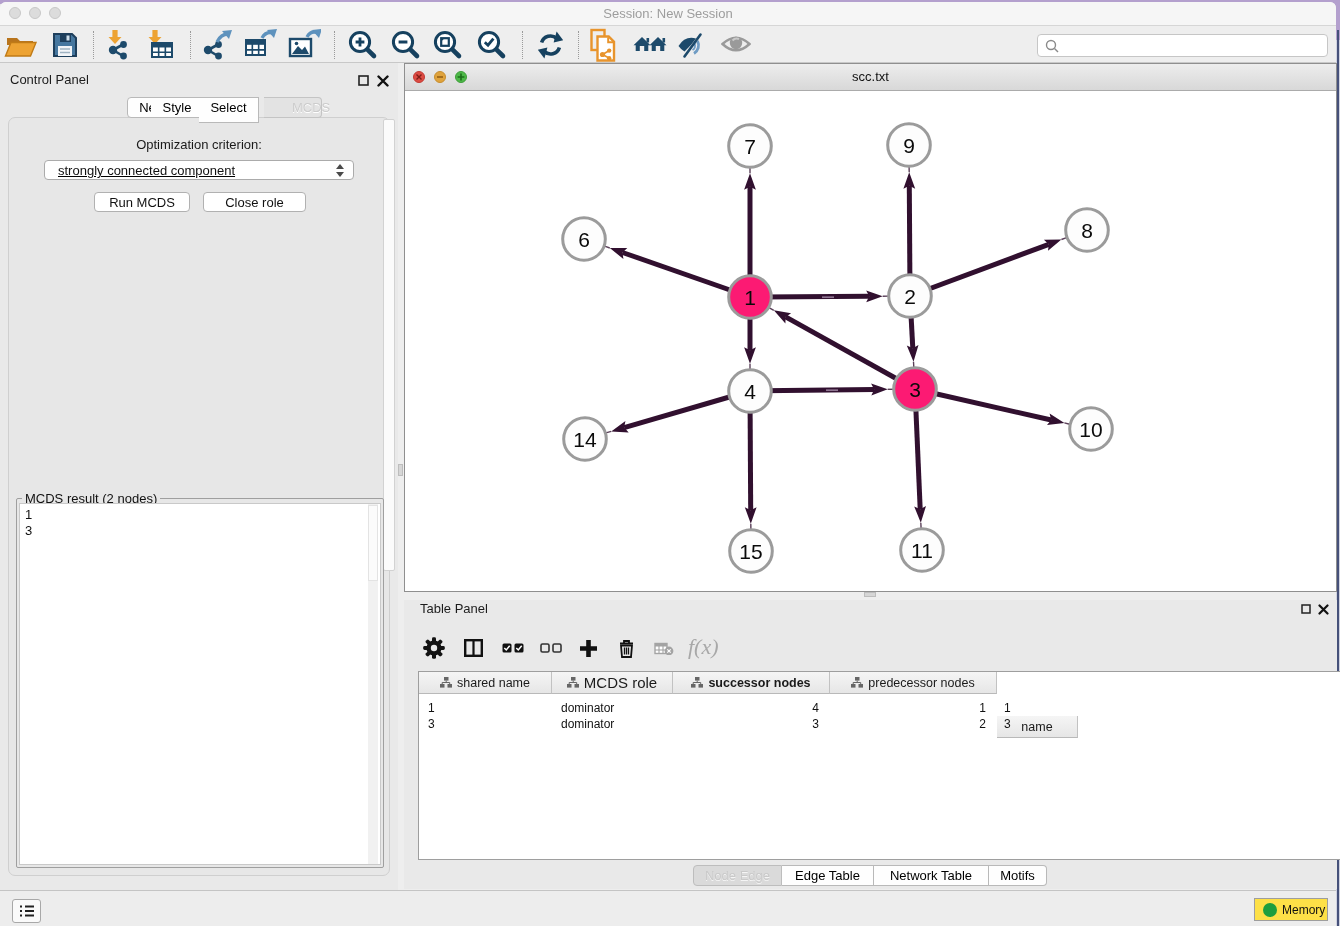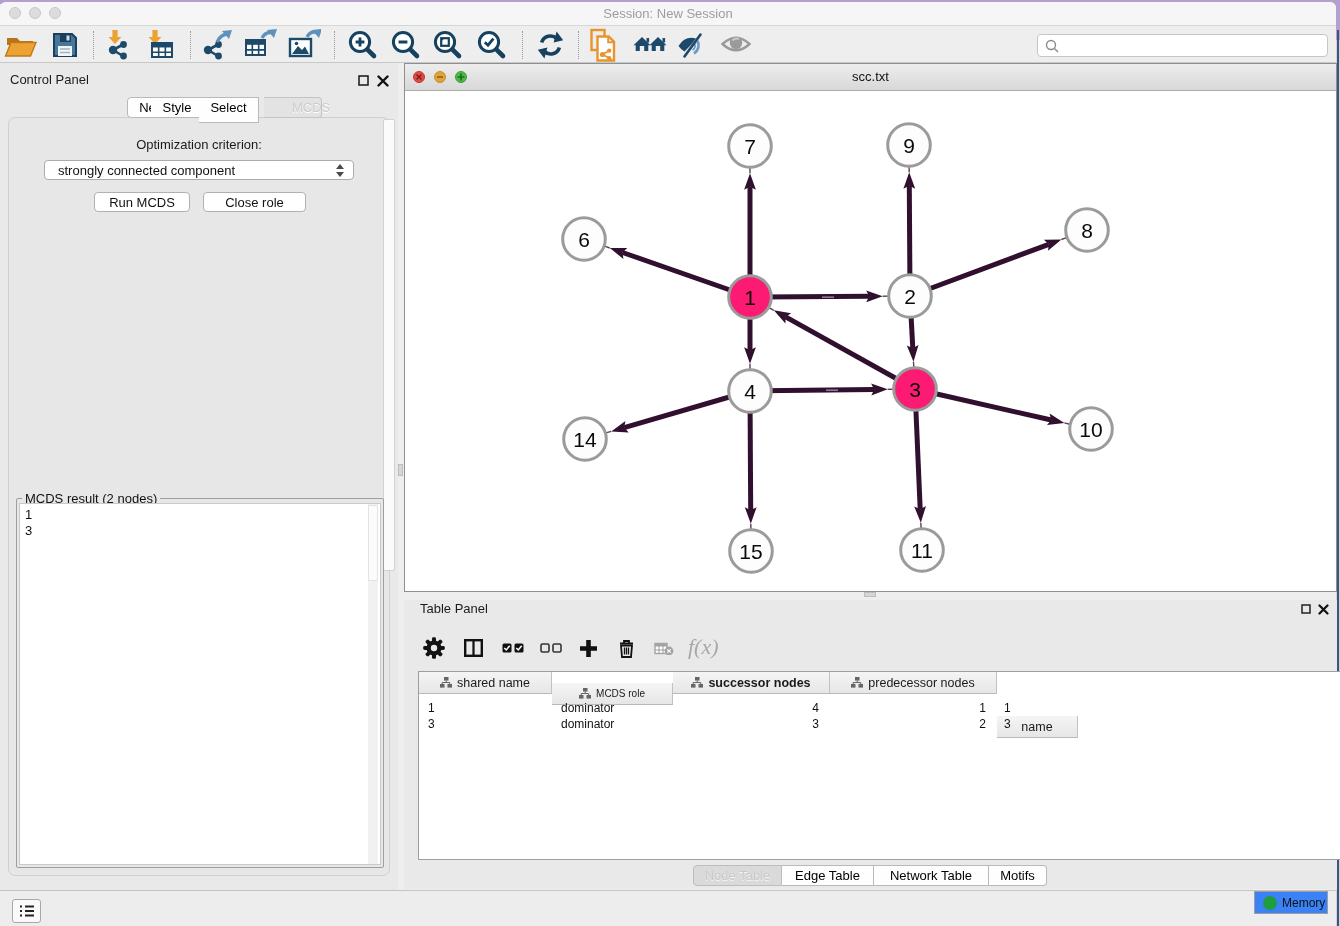--- a/index.html
+++ b/index.html
@@ -173,21 +173,21 @@
 
   <div class="abs" style="left:79px;top:34px;height:21px;font-size:13px;">
     <div class="abs" style="left:0;top:0;width:72px;height:21px;background:#fefefe;border:1px solid #b9b9b9;border-radius:4px 0 0 4px;text-align:center;line-height:20px;color:#000;margin-left:48px;">Network</div>
     <div class="abs" style="left:72px;top:0;width:53px;height:21px;background:#fefefe;border:1px solid #b9b9b9;border-left:none;text-align:center;line-height:20px;color:#000;">Style</div>
     <div class="abs" style="left:120px;top:0;width:60px;height:26px;background:#fefefe;border:1px solid #b9b9b9;border-left:none;text-align:center;line-height:20px;color:#000000;">Select</div>
     <div class="abs" style="left:185px;top:0;width:58px;height:21px;background:#e3e3e3;border:1px solid #c4c4c4;border-left:none;border-radius:0 4px 4px 0;text-align:center;line-height:20px;color:#ccc;text-shadow:0 1px 0 #fff;padding-left:28px;">MCDS</div>
   </div>
 
   <div class="abs" style="left:0;top:74px;width:398px;text-align:center;font-size:13px;color:#1a1a1a;"><span style="display:inline-block;width:340px;">Optimization criterion:</span></div>
 
-  <div class="abs" style="left:44px;top:97px;width:310px;height:20px;background:#fff;border:1px solid #ababab;border-radius:4px;">
+  <div class="abs" style="left:44px;top:97px;width:310px;height:20px;background:#fff;border:1px solid #ababab;border-radius:4px;text-decoration:underline;">
     <div style="font-size:13px;color:#111;padding:2px 0 0 13px;">strongly connected component</div>
     <svg width="10" height="14" style="position:absolute;right:8px;top:3px;">
         <path d="M5 0 L9 5 L1 5 Z" fill="#4a4a4a"></path>
         <path d="M5 13 L9 8 L1 8 Z" fill="#4a4a4a"></path>
       </svg>
   </div>
 
   <div class="abs" style="left:94px;top:129px;width:96px;height:20px;background:#fff;border:1px solid #b1b1b1;border-radius:4px;text-align:center;font-size:13px;line-height:19px;color:#111;">Run MCDS</div>
   <div class="abs" style="left:203px;top:129px;width:103px;height:20px;background:#fff;border:1px solid #b1b1b1;border-radius:4px;text-align:center;font-size:13px;line-height:19px;color:#111;">Close role</div>
 
@@ -370,21 +370,21 @@
               <g fill="#666">
                 <rect x="4" y="0" width="4.5" height="3.6"></rect>
                 <rect x="0" y="7" width="4.5" height="3.6"></rect>
                 <rect x="7.5" y="7" width="4.5" height="3.6"></rect>
               </g>
               <path d="M6.2 3.6 V5.5 M2.2 7 V5.5 H9.7 V7" stroke="#666" stroke-width="1" fill="none"></path>
             </svg>
             <span>shared name</span>
           </span>
         </div>
-        <div class="abs" style="left:133px;top:11px;width:121px;height:22px;background:linear-gradient(#f5f5f5,#e6e6e6);border-right:1px solid #c2c2c2;border-bottom:1px solid #b9b9b9;font-size:10px;color:#1a1a1a;">
+        <div class="abs" style="left:133px;top:0;width:121px;height:22px;background:linear-gradient(#f5f5f5,#e6e6e6);border-right:1px solid #c2c2c2;border-bottom:1px solid #b9b9b9;font-size:15px;color:#1a1a1a;">
           <span style="display:flex;align-items:center;justify-content:center;height:100%;">
             <svg width="12" height="11" viewBox="0 0 12 11" style="margin-right:5px;flex:0 0 auto;">
               <g fill="#666">
                 <rect x="4" y="0" width="4.5" height="3.6"></rect>
                 <rect x="0" y="7" width="4.5" height="3.6"></rect>
                 <rect x="7.5" y="7" width="4.5" height="3.6"></rect>
               </g>
               <path d="M6.2 3.6 V5.5 M2.2 7 V5.5 H9.7 V7" stroke="#666" stroke-width="1" fill="none"></path>
             </svg>
             <span>MCDS role</span>
@@ -428,37 +428,37 @@
     <div class="abs" style="left:142px;top:45px;font-size:12px;color:#111;">dominator</div>
     <div class="abs" style="left:330px;top:29px;width:70px;text-align:right;font-size:12px;color:#111;">4</div>
     <div class="abs" style="left:330px;top:45px;width:70px;text-align:right;font-size:12px;color:#111;">3</div>
     <div class="abs" style="left:497px;top:29px;width:70px;text-align:right;font-size:12px;color:#111;">1</div>
     <div class="abs" style="left:497px;top:45px;width:70px;text-align:right;font-size:12px;color:#111;">2</div>
     <div class="abs" style="left:585px;top:29px;font-size:12px;color:#111;">1</div>
     <div class="abs" style="left:585px;top:45px;font-size:12px;color:#111;">3</div>
   </div>
 
   <div class="abs" style="left:289px;top:265px;height:21px;font-size:13px;">
-    <div class="abs" style="left:0;top:0;width:89px;height:21px;background:#dadada;border:1px solid #bdbdbd;border-radius:4px 0 0 4px;text-align:center;line-height:20px;color:#c9c9c9;text-shadow:0 1px 0 #f5f5f5;">Node Table</div>
+    <div class="abs" style="left:0;top:0;width:89px;height:21px;background:#dadada;border:1px solid #bdbdbd;border-radius:4px 0 0 4px;text-align:center;line-height:20px;color:#c9c9c9;text-shadow:0 1px 0 #f5f5f5;">Node Edge</div>
     <div class="abs" style="left:89px;top:0;width:92px;height:21px;background:#fefefe;border:1px solid #b9b9b9;border-left:none;text-align:center;line-height:20px;color:#000;">Edge Table</div>
     <div class="abs" style="left:181px;top:0;width:115px;height:21px;background:#fefefe;border:1px solid #b9b9b9;border-left:none;text-align:center;line-height:20px;color:#000;">Network Table</div>
     <div class="abs" style="left:296px;top:0;width:58px;height:21px;background:#fefefe;border:1px solid #b9b9b9;border-left:none;border-radius:0 4px 4px 0;text-align:center;line-height:20px;color:#000;">Motifs</div>
   </div>
 </div>
 
 <div class="abs" style="left:0;top:890px;width:1336px;height:36px;background:#ededed;border-top:1px solid #c4c4c4;">
   <div class="abs" style="left:12px;top:8px;width:29px;height:24px;background:#fafafa;border:1px solid #a8a8a8;border-radius:3px;">
     <svg width="16" height="14" style="position:absolute;left:6px;top:4px;">
         <g stroke="#222" stroke-width="2">
           <line x1="1" y1="2.5" x2="3" y2="2.5"></line>
           <line x1="6" y1="2.5" x2="15" y2="2.5"></line>
           <line x1="1" y1="7" x2="3" y2="7"></line>
           <line x1="6" y1="7" x2="15" y2="7"></line>
           <line x1="1" y1="11.5" x2="3" y2="11.5"></line>
           <line x1="6" y1="11.5" x2="15" y2="11.5"></line>
         </g>
       </svg>
   </div>
-  <div class="abs" style="left:1254px;top:0;width:74px;height:23px;background:#3b82f6;border:1px solid #9e9e9e;">
+  <div class="abs" style="left:1254px;top:7px;width:74px;height:23px;background:#fde047;border:1px solid #9e9e9e;">
     <div class="abs" style="left:8px;top:4px;width:14px;height:14px;border-radius:50%;background:#1e9e3e;"></div>
     <div class="abs" style="left:27px;top:4px;font-size:12px;color:#111;">Memory</div>
   </div>
 </div>
 
 </body></html>

